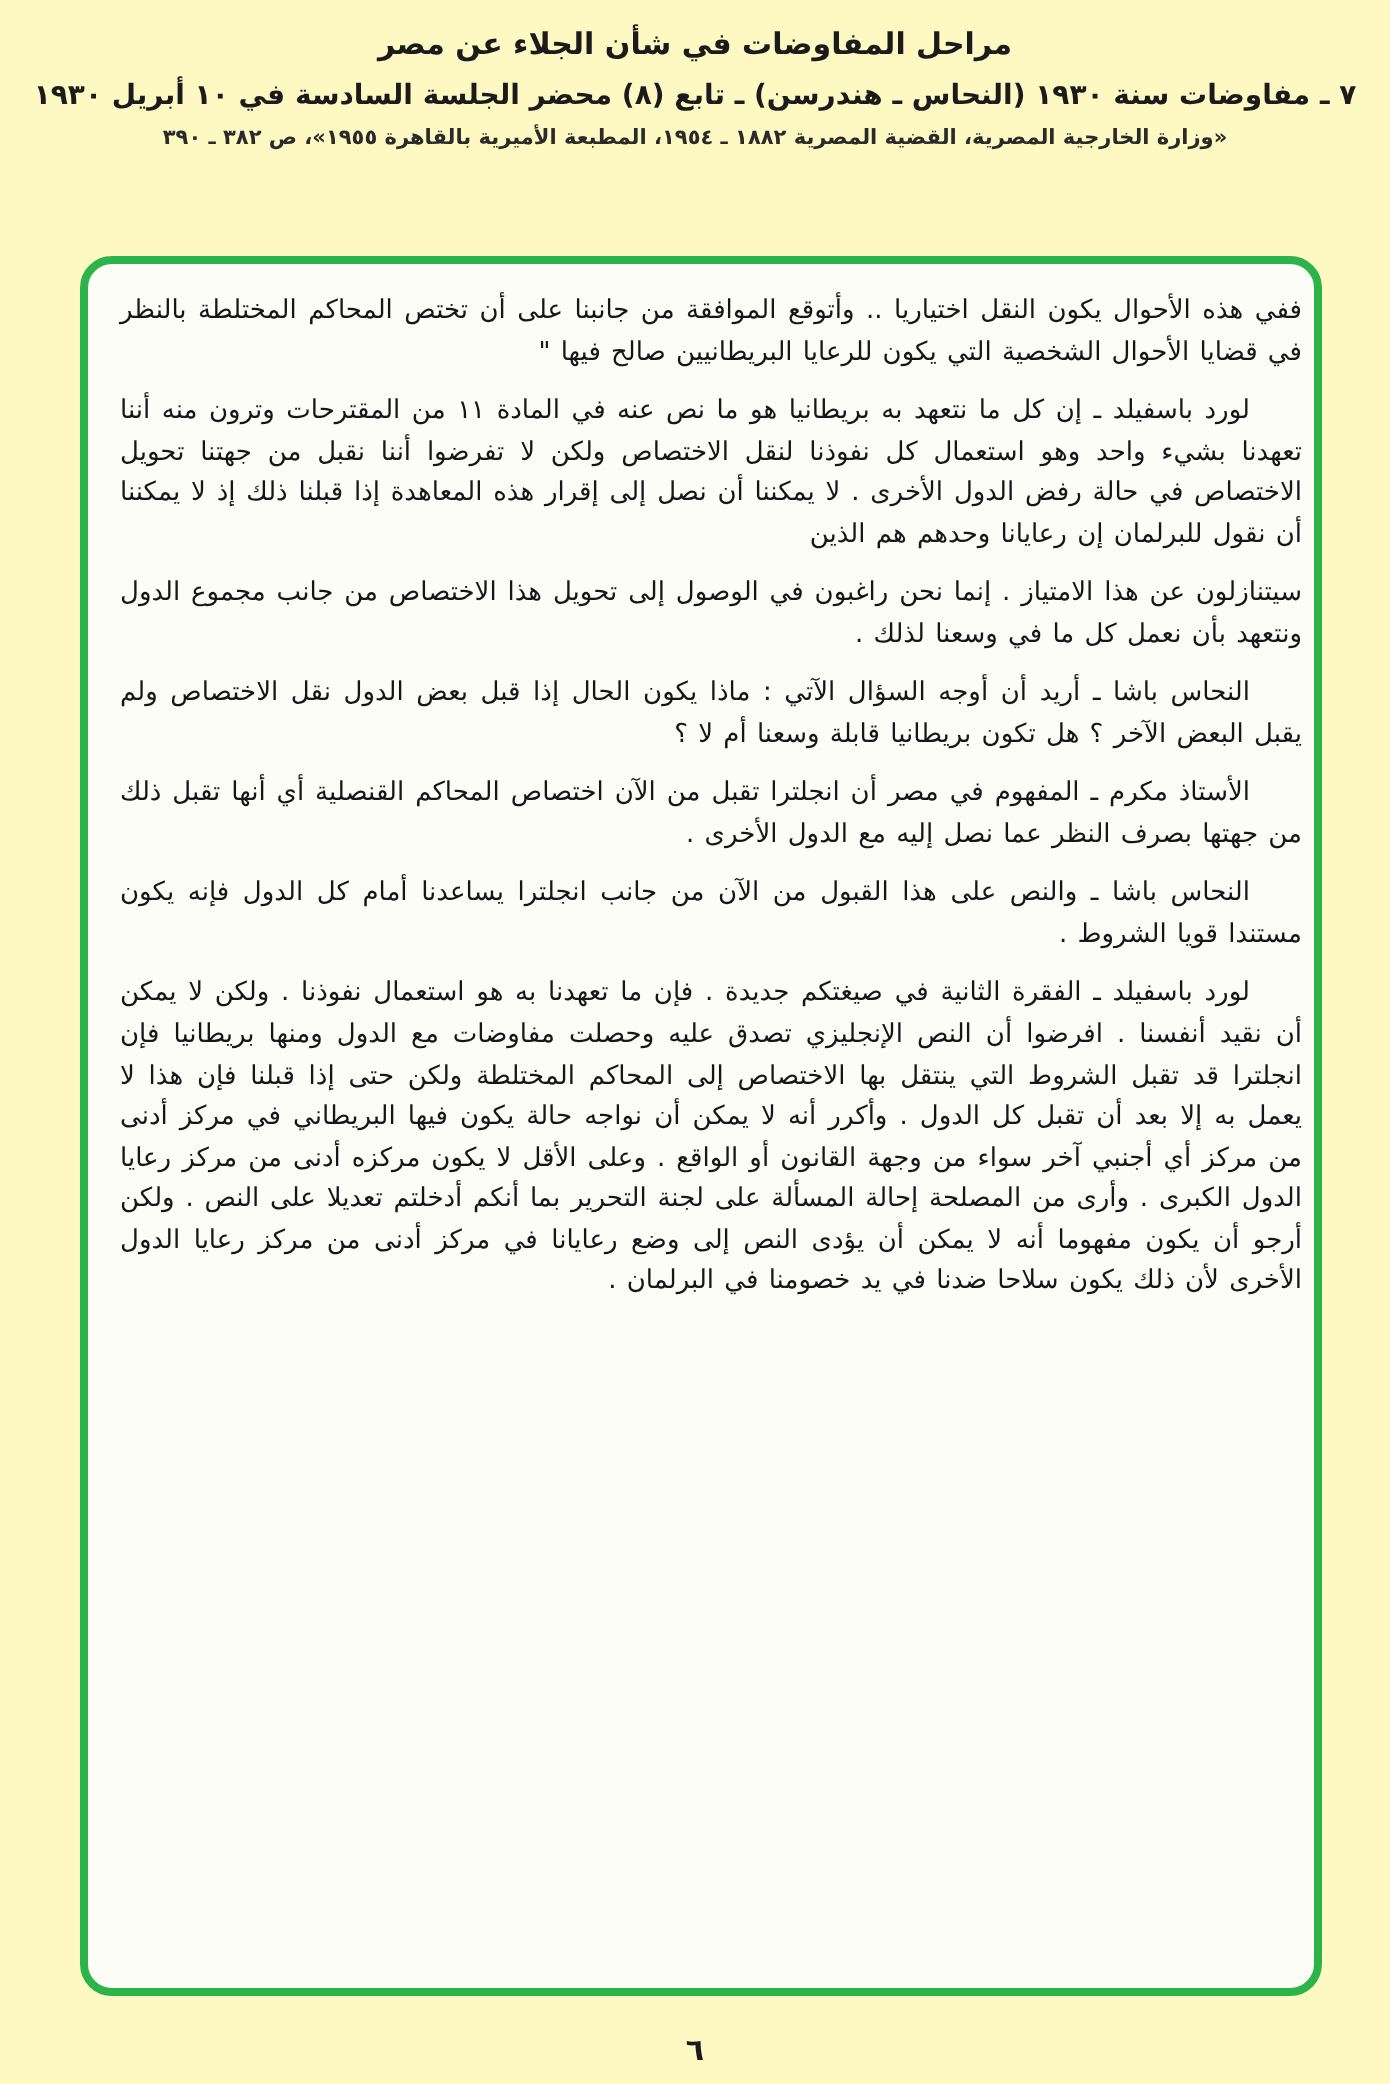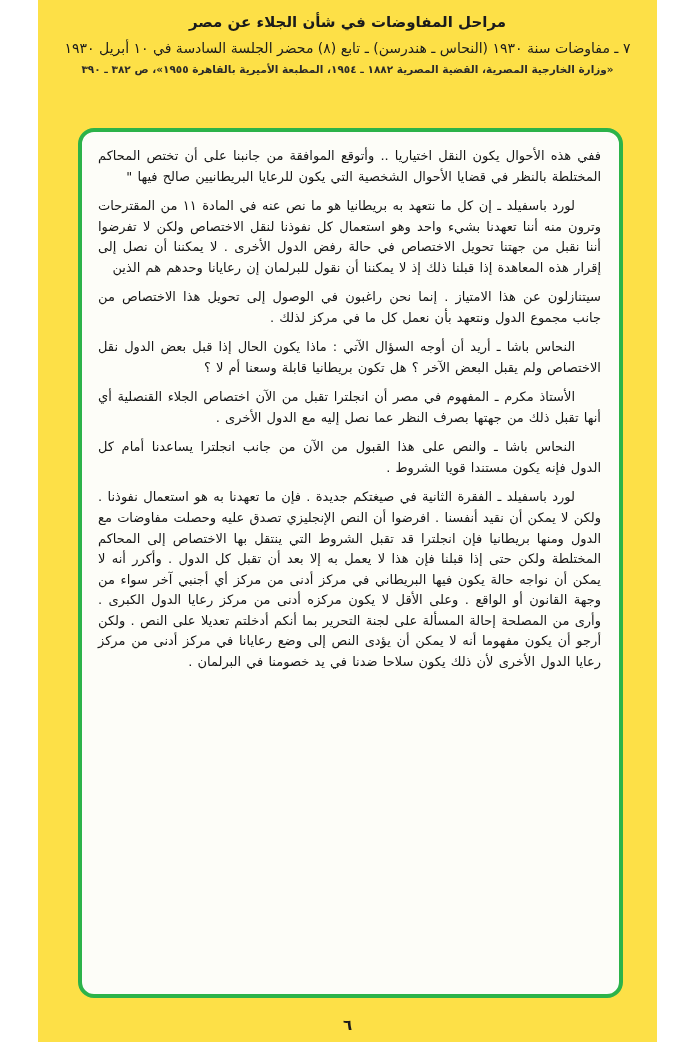--- a/index.html
+++ b/index.html
@@ -1,56 +1,56 @@
 <!DOCTYPE html>
 <html><head>
 <meta charset="utf-8">
 <style>
   * { margin: 0; padding: 0; box-sizing: border-box; }
   html, body { background: #ffffff; }
   .page {
     position: relative;
-    width: 619px;
+    width: 695px;
     height: 1042px;
     margin: 0 auto;
-    background: #fde047;
+    background: #fef9c3;
     font-family: "DejaVu Sans", sans-serif;
     color: #1b1b1b;
     overflow: hidden;
   }
   .header {
     direction: rtl;
     text-align: center;
     padding-top: 13px;
   }
   .header .title {
     font-size: 15px;
     font-weight: bold;
     letter-spacing: 0.2px;
   }
   .header .subtitle {
     font-size: 14px;
-    font-weight: normal;
+    font-weight: bold;
     margin-top: 9px;
   }
   .header .source {
     font-size: 10.5px;
     font-weight: bold;
     margin-top: 7px;
     color: #2a2a2a;
   }
   .content-box {
     position: absolute;
     top: 128px;
     right: 34px;
     left: 40px;
     bottom: 44px;
     border: 4px solid #2cb34a;
     border-radius: 16px;
-    padding: 14px 18px 10px 16px;
+    padding: 14px 6px 10px 16px;
     direction: rtl;
     overflow: hidden;
     background: #fdfdf8;
   }
   .para {
     font-size: 13px;
     line-height: 1.58;
     text-align: justify;
     margin-bottom: 9px;
     color: #161616;
@@ -77,23 +77,23 @@
 
   <div class="header">
     <div class="title">مراحل المفاوضات في شأن الجلاء عن مصر</div>
     <div class="subtitle">٧ ـ مفاوضات سنة ١٩٣٠ (النحاس ـ هندرسن) ـ تابع (٨) محضر الجلسة السادسة في ١٠ أبريل ١٩٣٠</div>
     <div class="source">«وزارة الخارجية المصرية، القضية المصرية ١٨٨٢ ـ ١٩٥٤، المطبعة الأميرية بالقاهرة ١٩٥٥»، ص ٣٨٢ ـ ٣٩٠</div>
   </div>
 
   <div class="content-box">
     <p class="para">ففي هذه الأحوال يكون النقل اختياريا .. وأتوقع الموافقة من جانبنا على أن تختص المحاكم المختلطة بالنظر في قضايا الأحوال الشخصية التي يكون للرعايا البريطانيين صالح فيها "</p>
     <p class="para indent">لورد باسفيلد ـ إن كل ما نتعهد به بريطانيا هو ما نص عنه في المادة ١١ من المقترحات وترون منه أننا تعهدنا بشيء واحد وهو استعمال كل نفوذنا لنقل الاختصاص ولكن لا تفرضوا أننا نقبل من جهتنا تحويل الاختصاص في حالة رفض الدول الأخرى . لا يمكننا أن نصل إلى إقرار هذه المعاهدة إذا قبلنا ذلك إذ لا يمكننا أن نقول للبرلمان إن رعايانا وحدهم هم الذين</p>
-    <p class="para">سيتنازلون عن هذا الامتياز . إنما نحن راغبون في الوصول إلى تحويل هذا الاختصاص من جانب مجموع الدول ونتعهد بأن نعمل كل ما في مركز لذلك .</p>
+    <p class="para">سيتنازلون عن هذا الامتياز . إنما نحن راغبون في الوصول إلى تحويل هذا الاختصاص من جانب مجموع الدول ونتعهد بأن نعمل كل ما في وسعنا لذلك .</p>
     <p class="para indent">النحاس باشا ـ أريد أن أوجه السؤال الآتي : ماذا يكون الحال إذا قبل بعض الدول نقل الاختصاص ولم يقبل البعض الآخر ؟ هل تكون بريطانيا قابلة وسعنا أم لا ؟</p>
-    <p class="para indent">الأستاذ مكرم ـ المفهوم في مصر أن انجلترا تقبل من الآن اختصاص الجلاء القنصلية أي أنها تقبل ذلك من جهتها بصرف النظر عما نصل إليه مع الدول الأخرى .</p>
+    <p class="para indent">الأستاذ مكرم ـ المفهوم في مصر أن انجلترا تقبل من الآن اختصاص المحاكم القنصلية أي أنها تقبل ذلك من جهتها بصرف النظر عما نصل إليه مع الدول الأخرى .</p>
     <p class="para indent">النحاس باشا ـ والنص على هذا القبول من الآن من جانب انجلترا يساعدنا أمام كل الدول فإنه يكون مستندا قويا الشروط .</p>
     <p class="para indent">لورد باسفيلد ـ الفقرة الثانية في صيغتكم جديدة . فإن ما تعهدنا به هو استعمال نفوذنا . ولكن لا يمكن أن نقيد أنفسنا . افرضوا أن النص الإنجليزي تصدق عليه وحصلت مفاوضات مع الدول ومنها بريطانيا فإن انجلترا قد تقبل الشروط التي ينتقل بها الاختصاص إلى المحاكم المختلطة ولكن حتى إذا قبلنا فإن هذا لا يعمل به إلا بعد أن تقبل كل الدول . وأكرر أنه لا يمكن أن نواجه حالة يكون فيها البريطاني في مركز أدنى من مركز أي أجنبي آخر سواء من وجهة القانون أو الواقع . وعلى الأقل لا يكون مركزه أدنى من مركز رعايا الدول الكبرى . وأرى من المصلحة إحالة المسألة على لجنة التحرير بما أنكم أدخلتم تعديلا على النص . ولكن أرجو أن يكون مفهوما أنه لا يمكن أن يؤدى النص إلى وضع رعايانا في مركز أدنى من مركز رعايا الدول الأخرى لأن ذلك يكون سلاحا ضدنا في يد خصومنا في البرلمان .</p>
   </div>
 
   <div class="footer">
     <span class="page-number">٦</span>
   </div>
 
 </div>
 

